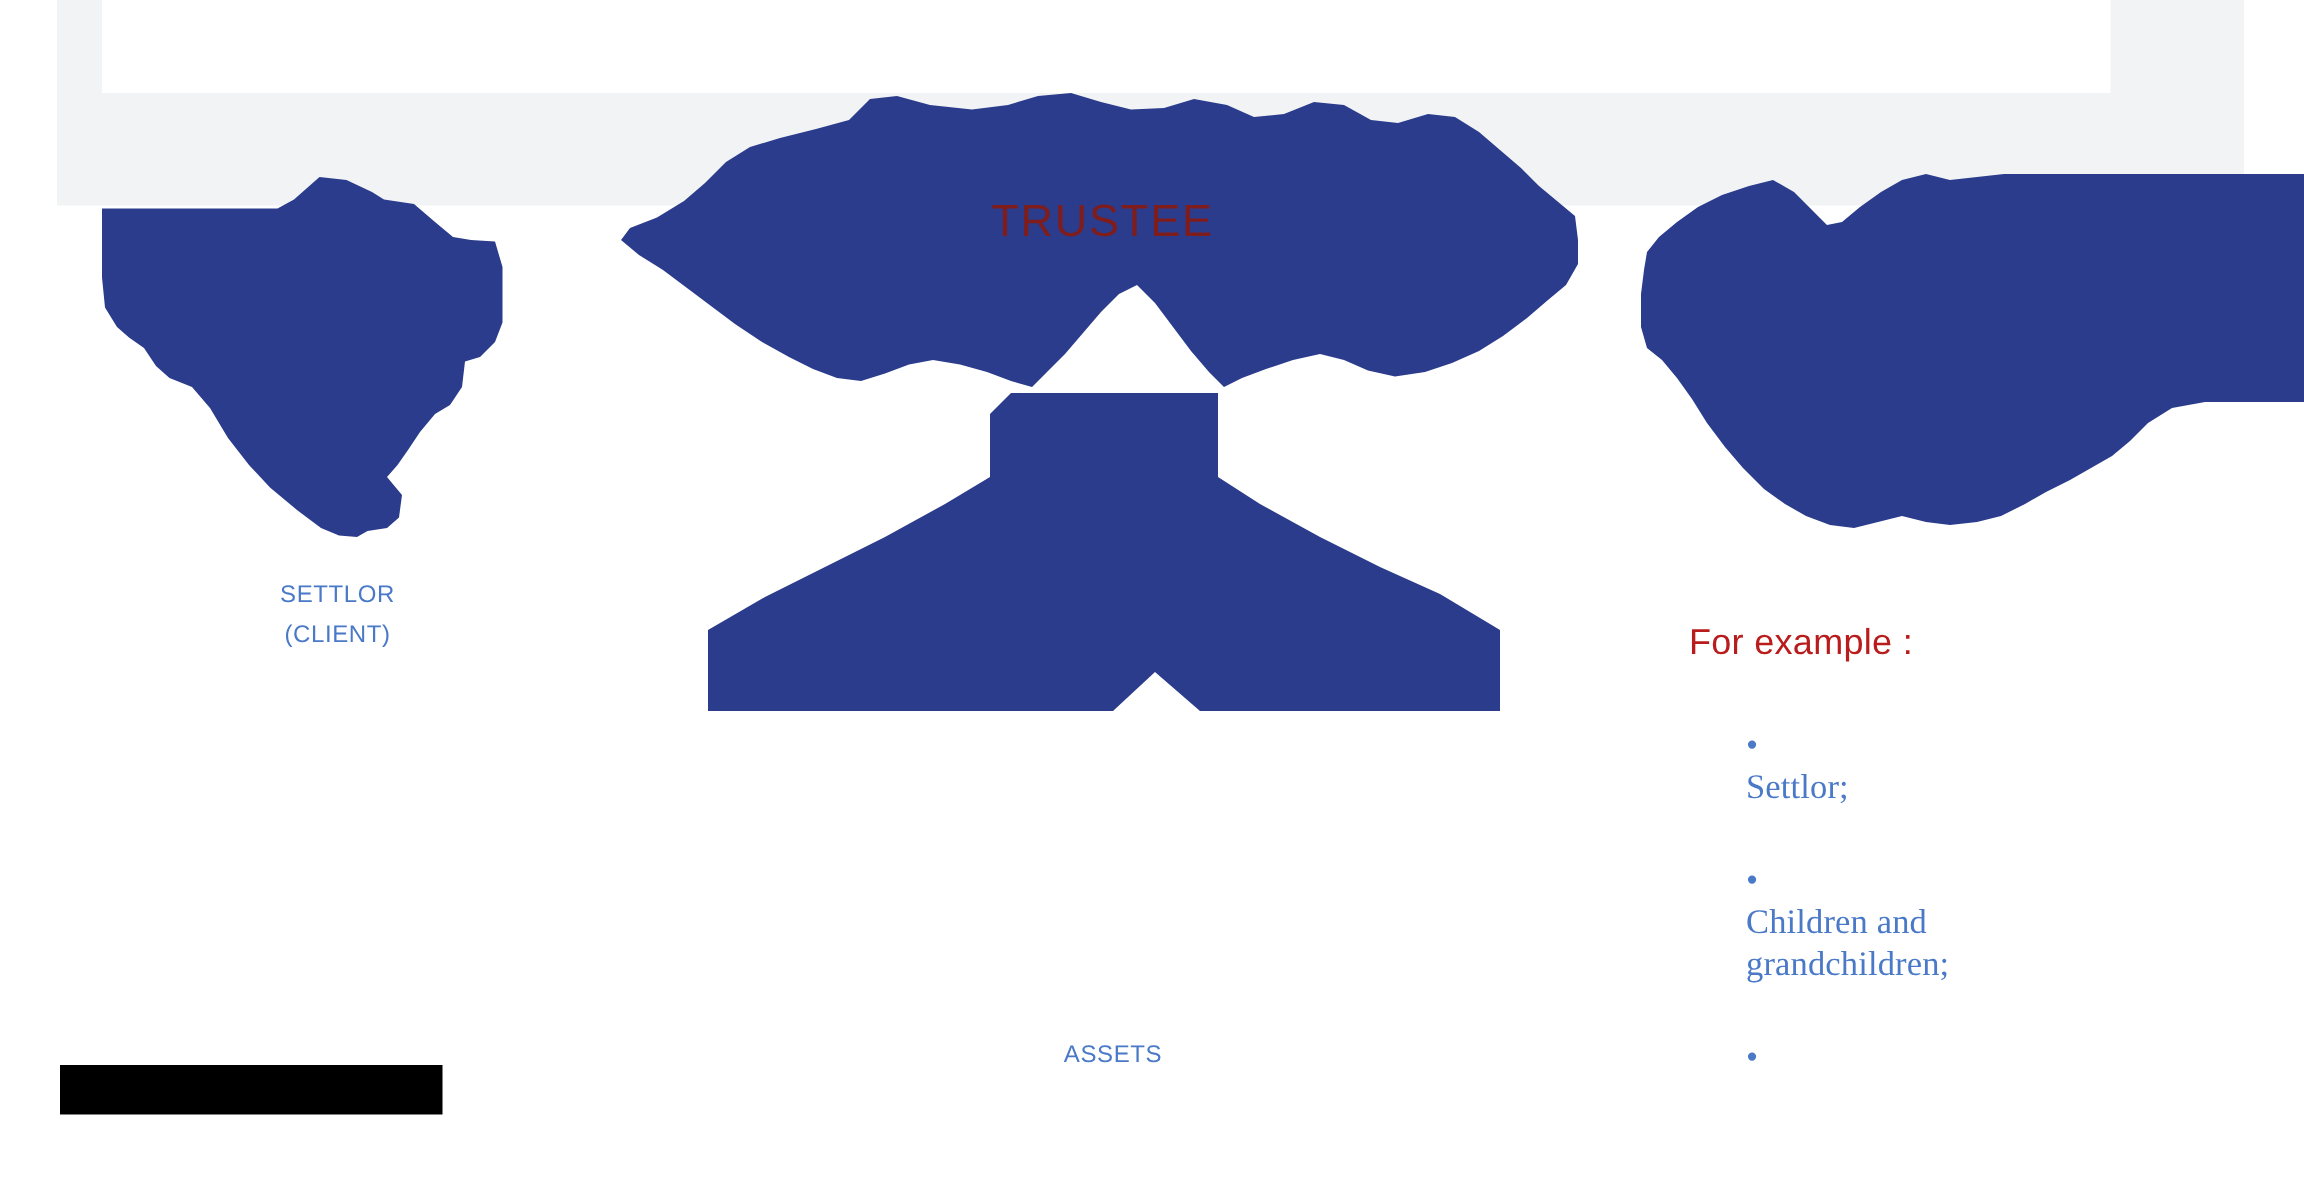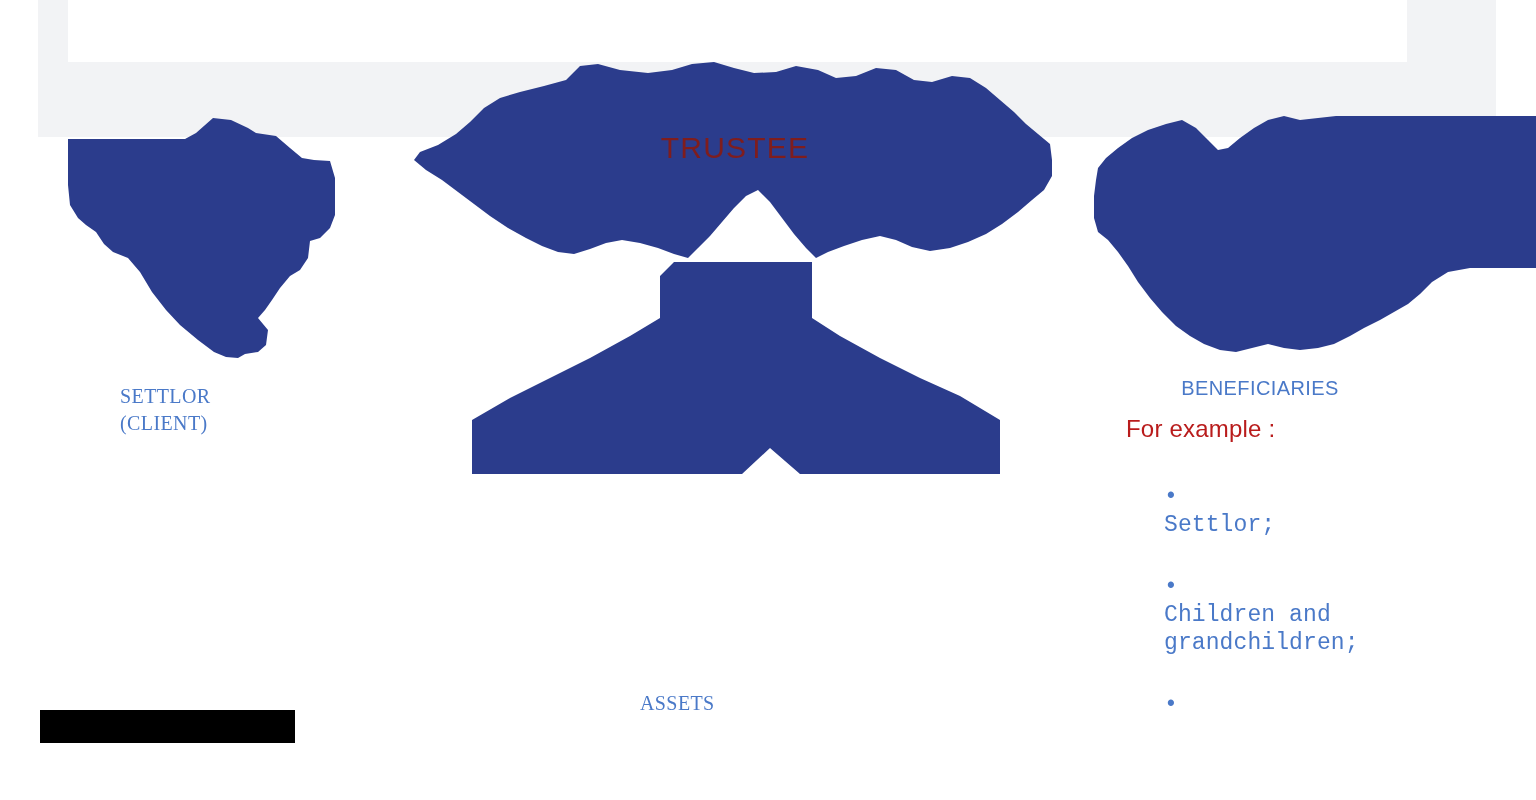--- a/index.html
+++ b/index.html
@@ -50,25 +50,26 @@
     font-size: 30px;
     letter-spacing: 1.2px;
     font-weight: 400;
     white-space: nowrap;
     text-align: center;
     font-family: "Liberation Sans", sans-serif;
   }
   .node-caption {
     position: absolute;
     color: #4a79c8;
-    font-size: 20px;
+    font-size: 16px;
     line-height: 27px;
     letter-spacing: 0.4px;
+    text-align: center;
     white-space: pre-line;
-    font-family: Liberation Serif, serif;
+    font-family: Liberation Sans, sans-serif;
   }
   .benef-title {
     position: absolute;
     color: #4a79c8;
     font-size: 20px;
     letter-spacing: 0.4px;
     text-align: center;
     white-space: nowrap;
     font-family: "Liberation Sans", sans-serif;
   }
@@ -91,21 +92,21 @@
   }
   .benef-list li {
     color: #4a79c8;
     font-size: 23px;
     line-height: 28px;
     letter-spacing: 0.1px;
     margin-bottom: 6px;
     padding-left: 14px;
     text-indent: -14px;
     white-space: pre-line;
-    font-family: Liberation Mono, monospace;
+    font-family: Liberation Serif, serif;
   }
   .benef-list li .bullet {
     color: #4a79c8;
   }
   .redaction-bar {
     position: absolute;
     left: 40px;
     top: 710px;
     width: 255px;
     height: 33px;
@@ -164,21 +165,20 @@
 
   <div class="shape-label" style="left:600px; top:131px; width:270px;">TRUSTEE</div>
 
 
   <div class="node-caption" style="left:120px; top:383px; width:210px;">SETTLOR
 (CLIENT)</div>
 
 
   <div class="node-caption" style="left:640px; top:690px; width:204px;">ASSETS</div>
 
-  <div class="benef-title" style="left:1150px; top:377px; width:220px;">BENEFICIARIES</div>
 
   <div class="benef-intro" style="left:1126px; top:415px;">For example :</div>
 
   <ul class="benef-list">
     <li>
       <span class="bullet">•</span>
       <span>Settlor;</span>
     </li>
     <li>
       <span class="bullet">•</span>

